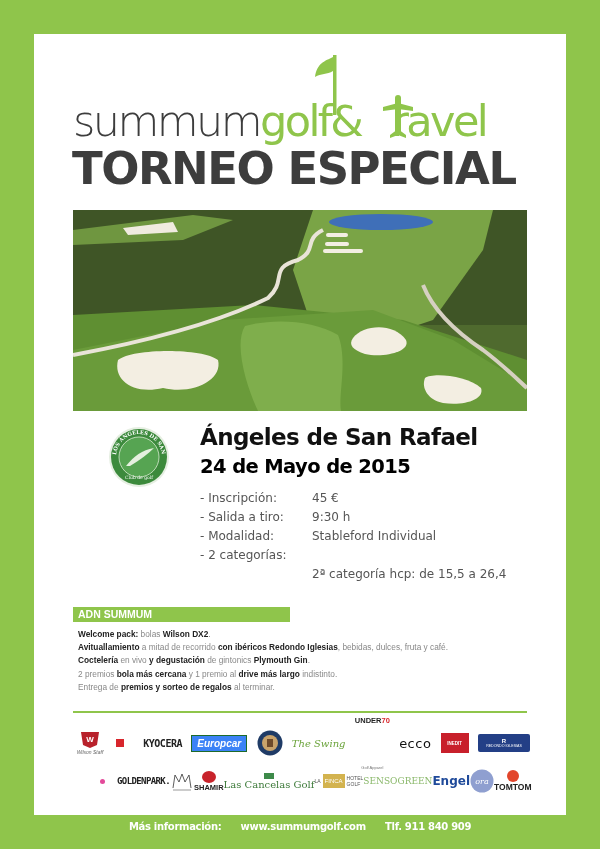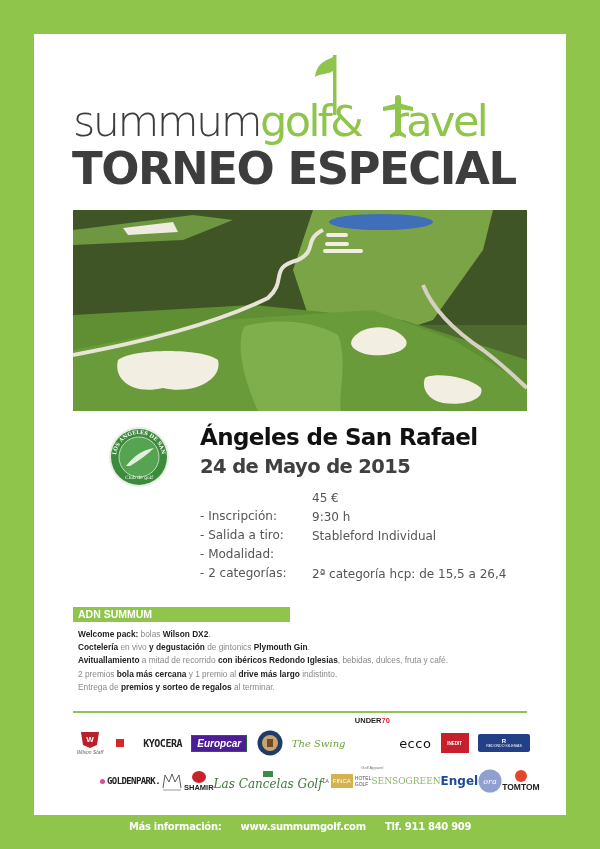--- a/index.html
+++ b/index.html
@@ -15,24 +15,24 @@
   .plane { position: absolute; left: 382px; top: 91px; }
   .title { position: absolute; left: 72px; top: 142px; font-family: "DejaVu Sans", sans-serif; font-weight: bold; font-size: 45px; color: #3d3d3d; letter-spacing: -1.5px; white-space: nowrap; }
 
   
   .photo { position: absolute; left: 73px; top: 210px; width: 454px; height: 201px; overflow: hidden; }
 
   
   .badge { position: absolute; left: 108px; top: 426px; width: 62px; height: 62px; }
 
   .venue { position: absolute; left: 200px; top: 424px; font-family: "DejaVu Sans", sans-serif; font-weight: bold; font-size: 23px; color: #111; letter-spacing: -0.6px; white-space: nowrap; }
-  .date { position: absolute; left: 200px; top: 455px; font-family: "DejaVu Sans", sans-serif; font-weight: bold; font-size: 19.5px; color: #404040; letter-spacing: -0.6px; white-space: nowrap; }
+  .date { position: absolute; left: 200px; top: 455px; font-family: "DejaVu Sans", sans-serif; font-weight: bold; font-size: 19.5px; color: #000000; letter-spacing: -0.6px; white-space: nowrap; }
   .details { position: absolute; left: 200px; top: 489px; font-family: "DejaVu Sans", sans-serif; font-size: 12px; color: #555; }
   .row { display: flex; height: 19px; line-height: 19px; }
-  .row .k { width: 112px; margin-top: 18px; }
+  .row .k { width: 112px; }
 
   
   .adn-bar { position: absolute; left: 73px; top: 607px; width: 217px; height: 15px; background: #8fc54b; }
   .adn-bar span { position: absolute; left: 5px; top: 1px; font-weight: bold; font-size: 10.5px; color: #fff; }
   .adn-list { position: absolute; left: 78px; top: 628px; font-size: 8.3px; line-height: 13.2px; color: #888; }
   .adn-list b { color: #222; font-weight: bold; }
 
   .divider { position: absolute; left: 73px; top: 711px; width: 454px; height: 2px; background: #8fc54b; }
 
   
@@ -119,41 +119,41 @@
       <span class="k"></span>
       <span>2ª categoría hcp: de 15,5 a 26,4</span>
     </div>
 </div>
 
 <div class="adn-bar">
     <span>ADN SUMMUM</span>
   </div>
 <div class="adn-list" id="adn-list">
     <div><b>Welcome pack: </b><span>bolas </span><b>Wilson DX2</b><span>.</span></div>
+    <div><b>Avituallamiento</b><span> a mitad de recorrido </span><b>con ibéricos Redondo Iglesias</b><span>, bebidas, dulces, fruta y café.</span></div>
     <div><b>Coctelería</b><span> en vivo </span><b>y degustación</b><span> de gintonics </span><b>Plymouth Gin</b><span>.</span></div>
-    <div><b>Avituallamiento</b><span> a mitad de recorrido </span><b>con ibéricos Redondo Iglesias</b><span>, bebidas, dulces, fruta y café.</span></div>
     <div><span>2 premios </span><b>bola más cercana</b><span> y 1 premio al </span><b>drive más largo</b><span> indistinto.</span></div>
     <div><span>Entrega de </span><b>premios y sorteo de regalos</b><span> al terminar.</span></div>
   </div>
 
 <div class="divider"></div>
 
 <div class="sponsors sp-row1">
   <div class="logo" style="flex-direction:column;width:34px;">
     <svg width="20" height="18" viewBox="0 0 20 18">
         <path d="M1 1 L19 1 L17 14 L10 17 L3 14 Z" fill="#b8212b"></path>
         <text x="10" y="11" text-anchor="middle" font-size="8" fill="#fff" font-weight="bold" font-family="Liberation Sans, sans-serif">W</text>
       </svg>
     <span style="font-size:5px;color:#666;font-style:italic;">Wilson Staff</span>
   </div>
   <div class="logo" style="gap:19px;">
     <span style="display:inline-block;width:8px;height:8px;background:#d8262c;"></span>
     <span style="font-family:'DejaVu Sans Mono',monospace;font-size:10px;color:#222;font-weight:bold;letter-spacing:-0.5px;">KYOCERA</span>
   </div>
-  <div class="logo" style="background:#4c1d95;padding:2px 5px;border:1px solid #1e6a2a;">
+  <div class="logo" style="background:#3b82f6;padding:2px 5px;border:1px solid #1e6a2a;">
     <span style="color:#fff;font-weight:bold;font-style:italic;font-size:10px;">Europcar</span>
   </div>
   <div class="logo">
     <svg width="26" height="28" viewBox="0 0 26 28">
         <circle cx="13" cy="14" r="12.5" fill="#1f3b66"></circle>
         <circle cx="13" cy="14" r="8" fill="#c9a36b"></circle>
         <rect x="10" y="10" width="6" height="8" fill="#6e4a2a"></rect>
       </svg>
   </div>
   <div class="logo">
@@ -169,37 +169,37 @@
   <div class="logo" style="background:#c8202b;width:28px;height:20px;">
     <span style="font-size:4.5px;color:#fff;font-weight:bold;">INEDIT</span>
   </div>
   <div class="logo" style="flex-direction:column;background:#233f86;width:52px;height:18px;border-radius:2px;">
     <span style="font-size:6px;color:#fff;font-weight:bold;">R</span>
     <span style="font-size:3.6px;color:#fff;">REDONDO IGLESIAS</span>
   </div>
 </div>
 
 <div class="sponsors sp-row2">
-  <div class="logo" style="gap:2px;padding-left:27px;">
+  <div class="logo" style="gap:12px;padding-left:27px;">
     <span style="display:inline-block;width:5px;height:5px;border-radius:50%;background:#e34a9a;"></span>
     <span style="font-family:'DejaVu Sans Mono',monospace;font-size:9px;font-weight:bold;color:#222;letter-spacing:-0.6px;">GOLDENPARK.</span>
   </div>
   <div class="logo">
     <svg width="24" height="22" viewBox="0 0 24 22">
         <path d="M3 18 L5 5 L9 12 L12 4 L15 12 L19 5 L21 18" stroke="#333" stroke-width="0.8" fill="none"></path>
         <line x1="3" y1="20" x2="21" y2="20" stroke="#333" stroke-width="0.5"></line>
       </svg>
   </div>
   <div class="logo" style="flex-direction:column;">
     <span style="display:inline-block;width:14px;height:12px;border-radius:50%;background:#c8232b;"></span>
     <span style="font-size:7.5px;font-weight:bold;color:#222;">SHAMIR</span>
   </div>
   <div class="logo" style="flex-direction:column;">
     <span style="display:inline-block;width:10px;height:6px;background:#3d8a4a;"></span>
-    <span style="font-family:'DejaVu Serif',serif;font-style:italic;font-size:12px;color:#3d7a3a;">Las Cancelas Golf</span>
+    <span style="font-family:'DejaVu Serif',serif;font-size:10px;color:#3d7a3a;">Las Cancelas Golf</span>
   </div>
   <div class="logo" style="gap:2px;">
     <span style="font-size:5px;color:#555;">LA</span>
     <span style="background:#d3b34f;color:#fff;font-size:6px;padding:4px 2px;">FINCA</span>
     <span style="font-size:5px;color:#555;line-height:6px;">HOTEL<br>GOLF</span>
   </div>
   <div class="logo" style="flex-direction:row;line-height:9px;">
     <span style="font-family:'DejaVu Serif',serif;font-size:9px;color:#8ab86a;">SENSO</span>
     <span style="font-family:'DejaVu Serif',serif;font-size:9px;color:#8ab86a;">GREEN</span>
   </div>

